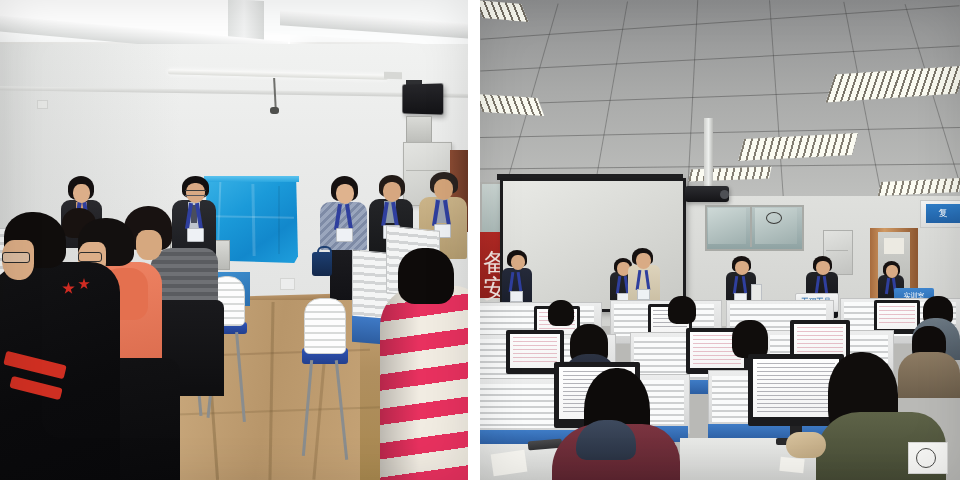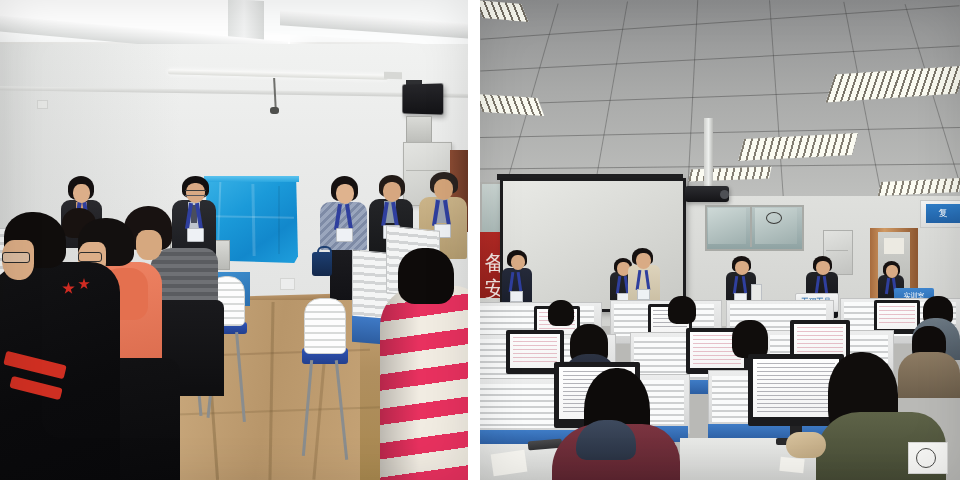--- a/index.html
+++ b/index.html
@@ -176,21 +176,21 @@
   .r-window-r{left:275px;top:208px;width:42px;height:36px;background:linear-gradient(160deg,#cdd8d6,#9eafae);}
   .r-winwire{left:286px;top:212px;width:14px;height:10px;border:1.5px solid #3a3a38;border-radius:50%;}
   .r-cabinet{left:343px;top:230px;width:28px;height:43px;background:linear-gradient(160deg,#e2e3e0,#c2c3c0);border:1px solid #aeafac;}
   .r-cabinet-l{left:346px;top:250px;width:22px;height:1px;background:#b3b4b1;}
   .r-door{left:390px;top:228px;width:48px;height:80px;background:linear-gradient(90deg,#a66b3e,#d09a64 30%,#8c5630);}
   .r-door-in{left:398px;top:232px;width:32px;height:70px;background:linear-gradient(180deg,#cfd0cc,#b7b8b4);}
   .r-door-poster{left:404px;top:238px;width:20px;height:16px;background:#eceae2;}
   .r-leftwin{left:0;top:182px;width:56px;height:58px;background:linear-gradient(160deg,#cfd9d6,#9bacaa);border:2px solid #b6b7b3;}
   .r-leftwin-m{left:26px;top:182px;width:2px;height:58px;background:#b6b7b3;}
   .r-banner{left:0;top:232px;width:64px;height:66px;background:linear-gradient(170deg,#b42a25,#8e1e1a);}
-  .r-bz1{left:3px;top:250px;width:24px;height:26px;color:#f2e4e0;font-size:21px;line-height:26px;text-align:center;font-family:"DejaVu Sans",sans-serif;}
+  .r-bz1{left:3px;top:250px;width:24px;height:26px;color:#f2e4e0;font-size:25px;line-height:26px;text-align:center;font-family:"DejaVu Sans",sans-serif;}
   .r-hangsign{left:440px;top:200px;width:40px;height:26px;background:linear-gradient(180deg,#f3f4f4,#dcdddd);border:1px solid #c9cac9;}
   .r-hangsign-in{left:446px;top:204px;width:34px;height:19px;background:linear-gradient(180deg,#2f7dc8,#2263a8);}
   .r-hangsign-tx{left:448px;top:206px;width:30px;height:15px;color:#fff;font-size:9px;line-height:15px;text-align:center;font-family:"DejaVu Sans",sans-serif;}
 
   
   .ri{position:absolute;}
   .ri .h{position:absolute;border-radius:50% 50% 30% 30%;background:#161110;}
   .ri .f{position:absolute;border-radius:44% 44% 50% 50%;background:#d9ab85;}
   .ri .b{position:absolute;border-radius:6px 6px 2px 2px;}
   .ri .ln{position:absolute;background:#2f3f9e;width:3px;}

